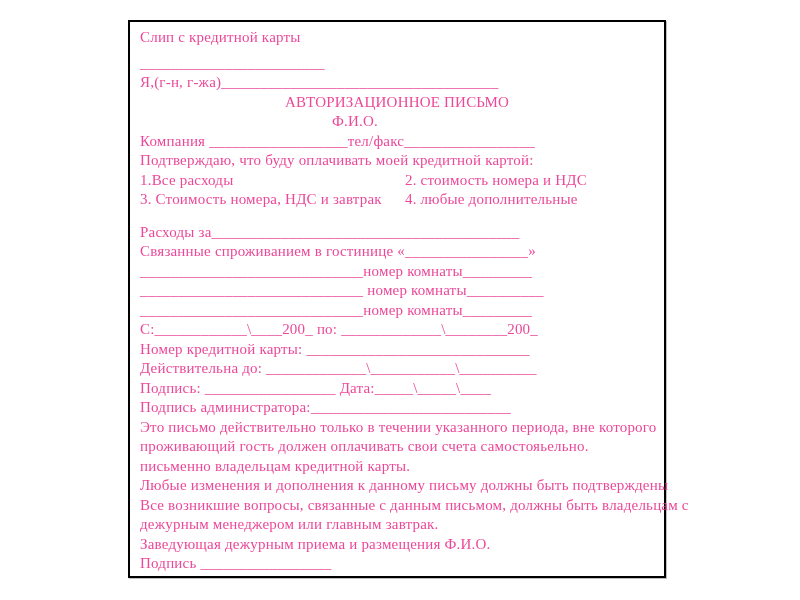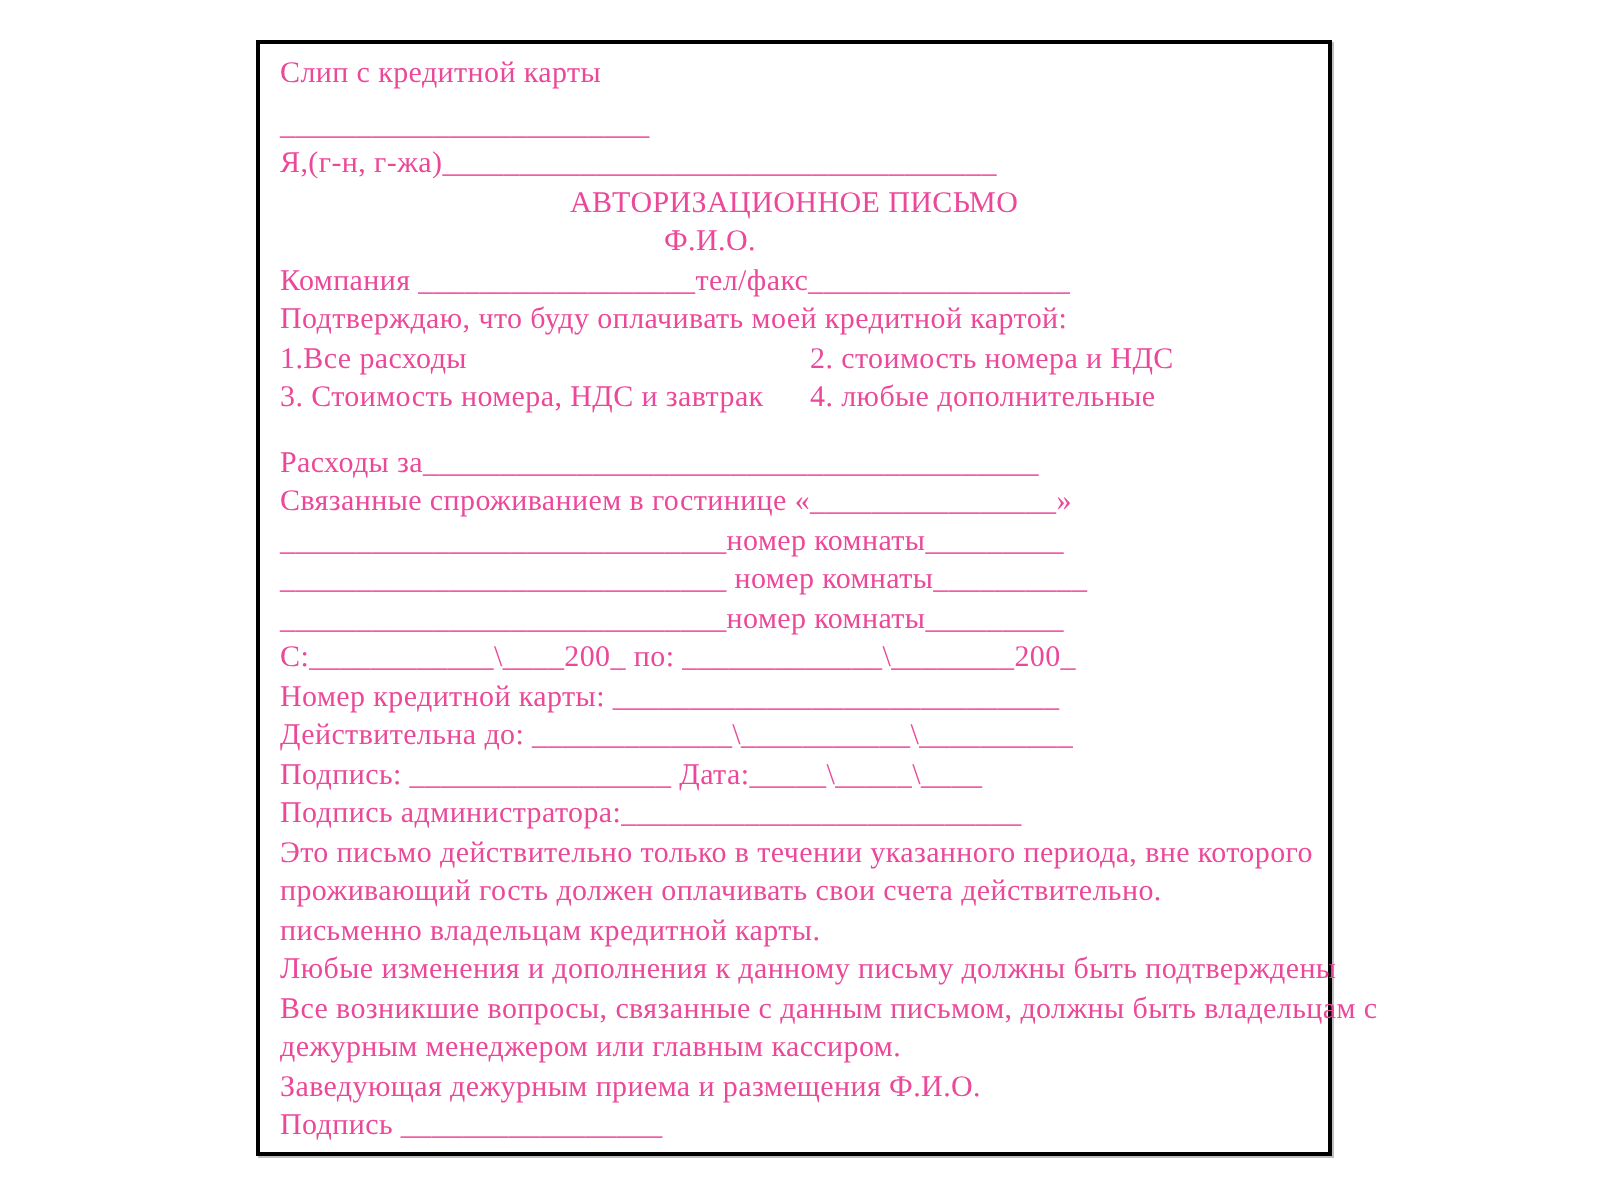--- a/index.html
+++ b/index.html
@@ -74,22 +74,22 @@
         <div class="line">Связанные спроживанием в гостинице «________________»</div>
         <div class="line">_____________________________номер комнаты_________</div>
         <div class="line">_____________________________ номер комнаты__________</div>
         <div class="line">_____________________________номер комнаты_________</div>
         <div class="line">С:____________\____200_ по: _____________\________200_</div>
         <div class="line">Номер кредитной карты: _____________________________</div>
         <div class="line">Действительна до: _____________\___________\__________</div>
         <div class="line">Подпись: _________________ Дата:_____\_____\____</div>
         <div class="line">Подпись администратора:__________________________</div>
         <div class="line">Это письмо действительно только в течении указанного периода, вне которого</div>
-        <div class="line">проживающий гость должен оплачивать свои счета действительно.</div>
+        <div class="line">проживающий гость должен оплачивать свои счета самостояьельно.</div>
         <div class="line">письменно владельцам кредитной карты.</div>
         <div class="line">Любые изменения и дополнения к данному письму должны быть подтверждены</div>
         <div class="line">Все возникшие вопросы, связанные с данным письмом, должны быть владельцам с</div>
-        <div class="line">дежурным менеджером или главным кассиром.</div>
+        <div class="line">дежурным менеджером или главным завтрак.</div>
         <div class="line">Заведующая дежурным приема и размещения Ф.И.О.</div>
         <div class="line">Подпись _________________</div>
       </div>
   </div>
 </div>
 
 </body></html>

